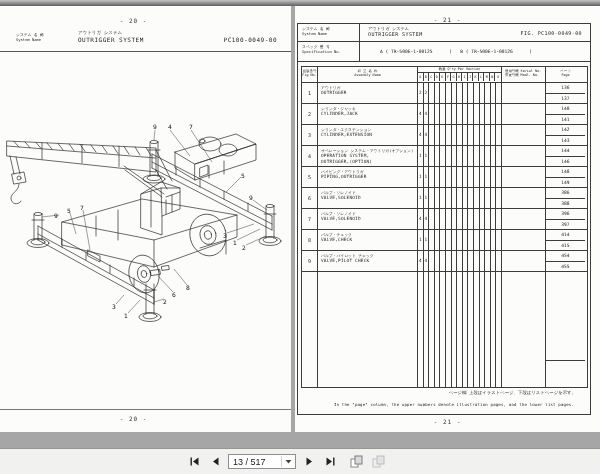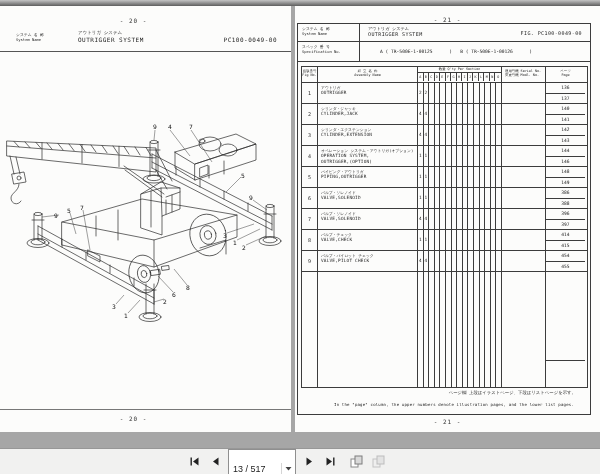--- a/index.html
+++ b/index.html
@@ -71,22 +71,22 @@
   .filler-pgdiv{border-top:1px solid #3c3c3c;margin-top:88px;}
 
   .rnote-jp{position:absolute;right:14px;top:366px;font-size:4.4px;}
   .rnote-en{position:absolute;right:16px;top:378px;font-size:4px;letter-spacing:0.2px;}
 
   
   .toolbar{position:absolute;left:0;bottom:0;width:600px;height:26px;background:#f1f1f0;
            border-top:1px solid #979797;box-sizing:border-box;display:flex;align-items:center;
            padding-left:186px;gap:5px;}
   .tbtn{width:16px;height:16px;display:flex;align-items:center;justify-content:center;background:transparent;border:none;padding:0;}
-  .page-combo{width:68px;height:26px;background:#fff;border:1px solid #8f8f8f;display:flex;
-              align-items:flex-end;font-size:9px;font-family:"Liberation Sans","DejaVu Sans",sans-serif;
+  .page-combo{width:68px;height:15px;background:#fff;border:1px solid #8f8f8f;display:flex;
+              align-items:center;font-size:9px;font-family:"Liberation Sans","DejaVu Sans",sans-serif;
               color:#222;padding-left:4px;box-sizing:border-box;}
   .combo-arrow{margin-left:auto;padding:0 3px;border-left:1px solid #d5d5d5;height:11px;display:flex;align-items:center;}
   .combo-arrow svg{display:block;}
   .view-icons{display:flex;gap:6px;margin-left:6px;}
 </style>
 </head>
 <body>
 
 <div class="screen">
   <div class="top-strip"></div>

